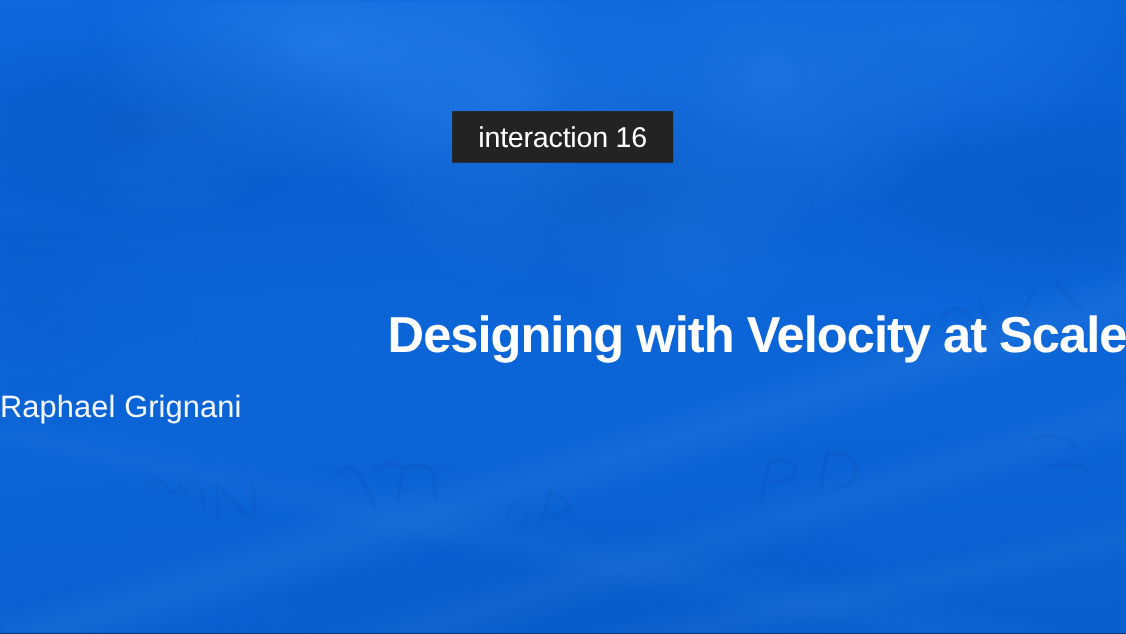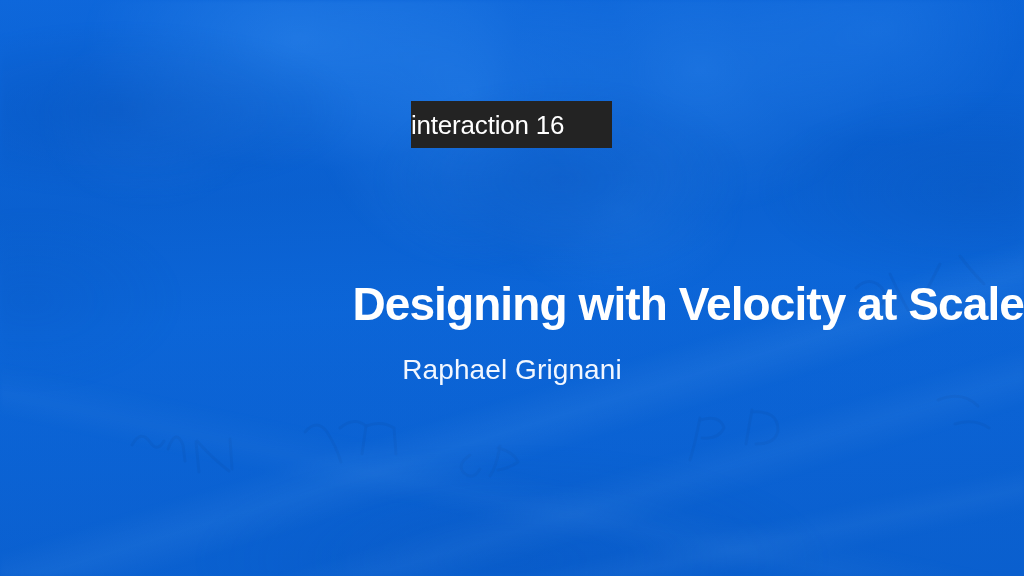--- a/index.html
+++ b/index.html
@@ -102,21 +102,21 @@
 
   .badge {
     position: absolute;
     left: 411px;
     top: 101px;
     width: 201px;
     height: 47px;
     background: #232323;
     display: flex;
     align-items: center;
-    justify-content: flex-start;
+    justify-content: center;
     box-sizing: border-box;
   }
   .badge-label {
     color: #ffffff;
     font-size: 26px;
     font-weight: 500;
     letter-spacing: -0.2px;
     line-height: 1;
     white-space: nowrap;
   }
@@ -133,21 +133,21 @@
     letter-spacing: -0.9px;
     line-height: 1;
     white-space: nowrap;
   }
 
   .subtitle {
     position: absolute;
     left: 0;
     right: 0;
     top: 356px;
-    text-align: center;
+    text-align: left;
     color: #f2f7ff;
     font-size: 28px;
     font-weight: 400;
     letter-spacing: 0.1px;
     line-height: 1;
     white-space: nowrap;
   }
 </style>
 </head>
 <body>

